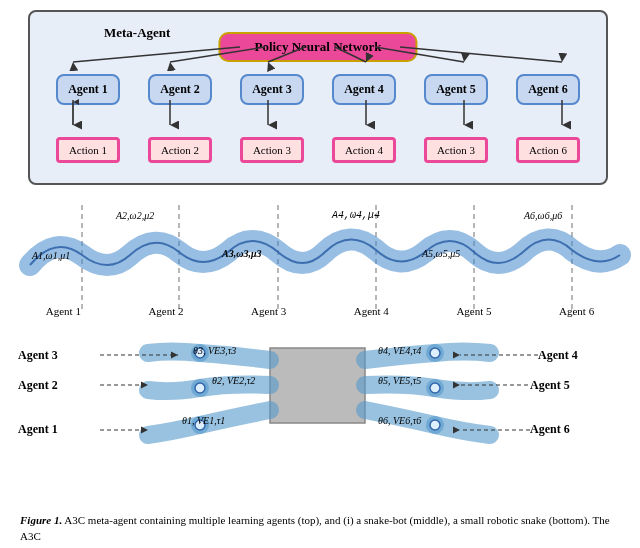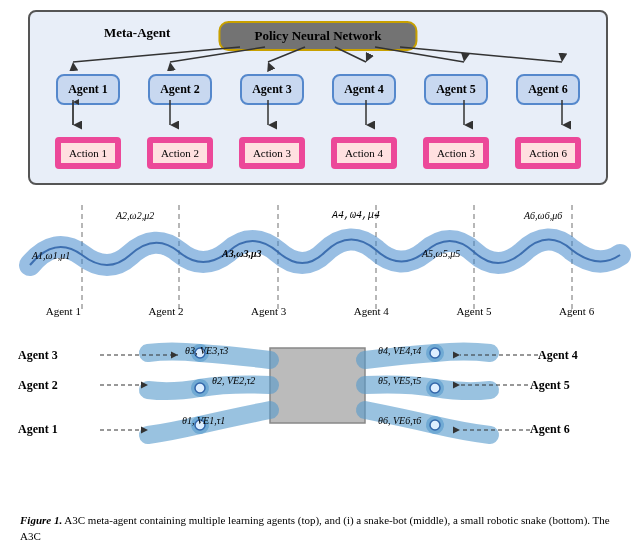--- a/index.html
+++ b/index.html
@@ -36,24 +36,24 @@
       left: 39px;
       font-size: 13px;
       font-weight: bold;
       color: #000;
       margin-left: 35px;
     }
 
     
     .pnn-box {
       position: absolute;
-      top: 9px;
+      top: 20px;
       left: 50%;
       transform: translateX(-50%);
-      background: #737373;
+      background: #ec4899;
       border: 2px solid #c8a000;
       border-radius: 10px;
       padding: 5px 34px;
       font-size: 13px;
       font-weight: bold;
       color: #000;
       white-space: nowrap;
     }
 
     
@@ -85,21 +85,21 @@
       top: 125px;
       left: 0;
       width: 100%;
       display: flex;
       justify-content: space-around;
       padding: 0 12px;
     }
 
     .action-box {
       background: #ffe0e0;
-      border: 6px solid #ec4899;
+      border: 3px solid #ec4899;
       border-radius: 4px;
       padding: 4px 8px;
       font-size: 11px;
       color: #000;
       text-align: center;
       min-width: 64px;
     }
 
     
     .svg-overlay {
@@ -299,21 +299,21 @@
   </div>
 
   <span class="agent-side-label" style="left:18px;top:348px;">Agent 3</span>
   <span class="agent-side-label" style="left:18px;top:378px;">Agent 2</span>
   <span class="agent-side-label" style="left:18px;top:422px;">Agent 1</span>
 
   <span class="agent-side-label" style="left:538px;top:348px;">Agent 4</span>
   <span class="agent-side-label" style="left:530px;top:378px;">Agent 5</span>
   <span class="agent-side-label" style="left:530px;top:422px;">Agent 6</span>
 
-  <span class="theta-label" style="left:185px;top:345px;">θ3, VE3,τ3</span>
+  <span class="theta-label" style="left:193px;top:345px;">θ3, VE3,τ3</span>
   <span class="theta-label" style="left:185px;top:375px;margin-left:27px;">θ2, VE2,τ2</span>
   <span class="theta-label" style="left:182px;top:415px;text-align:right;">θ1, VE1,τ1</span>
 
   <span class="theta-label" style="left:378px;top:345px;">θ4, VE4,τ4</span>
   <span class="theta-label" style="left:378px;top:375px;">θ5, VE5,τ5</span>
   <span class="theta-label" style="left:378px;top:415px;">θ6, VE6,τ6</span>
 
   <div class="caption">
     <span class="caption-bold">Figure 1.</span>
     <span>   A3C meta-agent containing multiple learning agents (top), and (i) a snake-bot (middle), a small robotic snake (bottom). The A3C</span>

